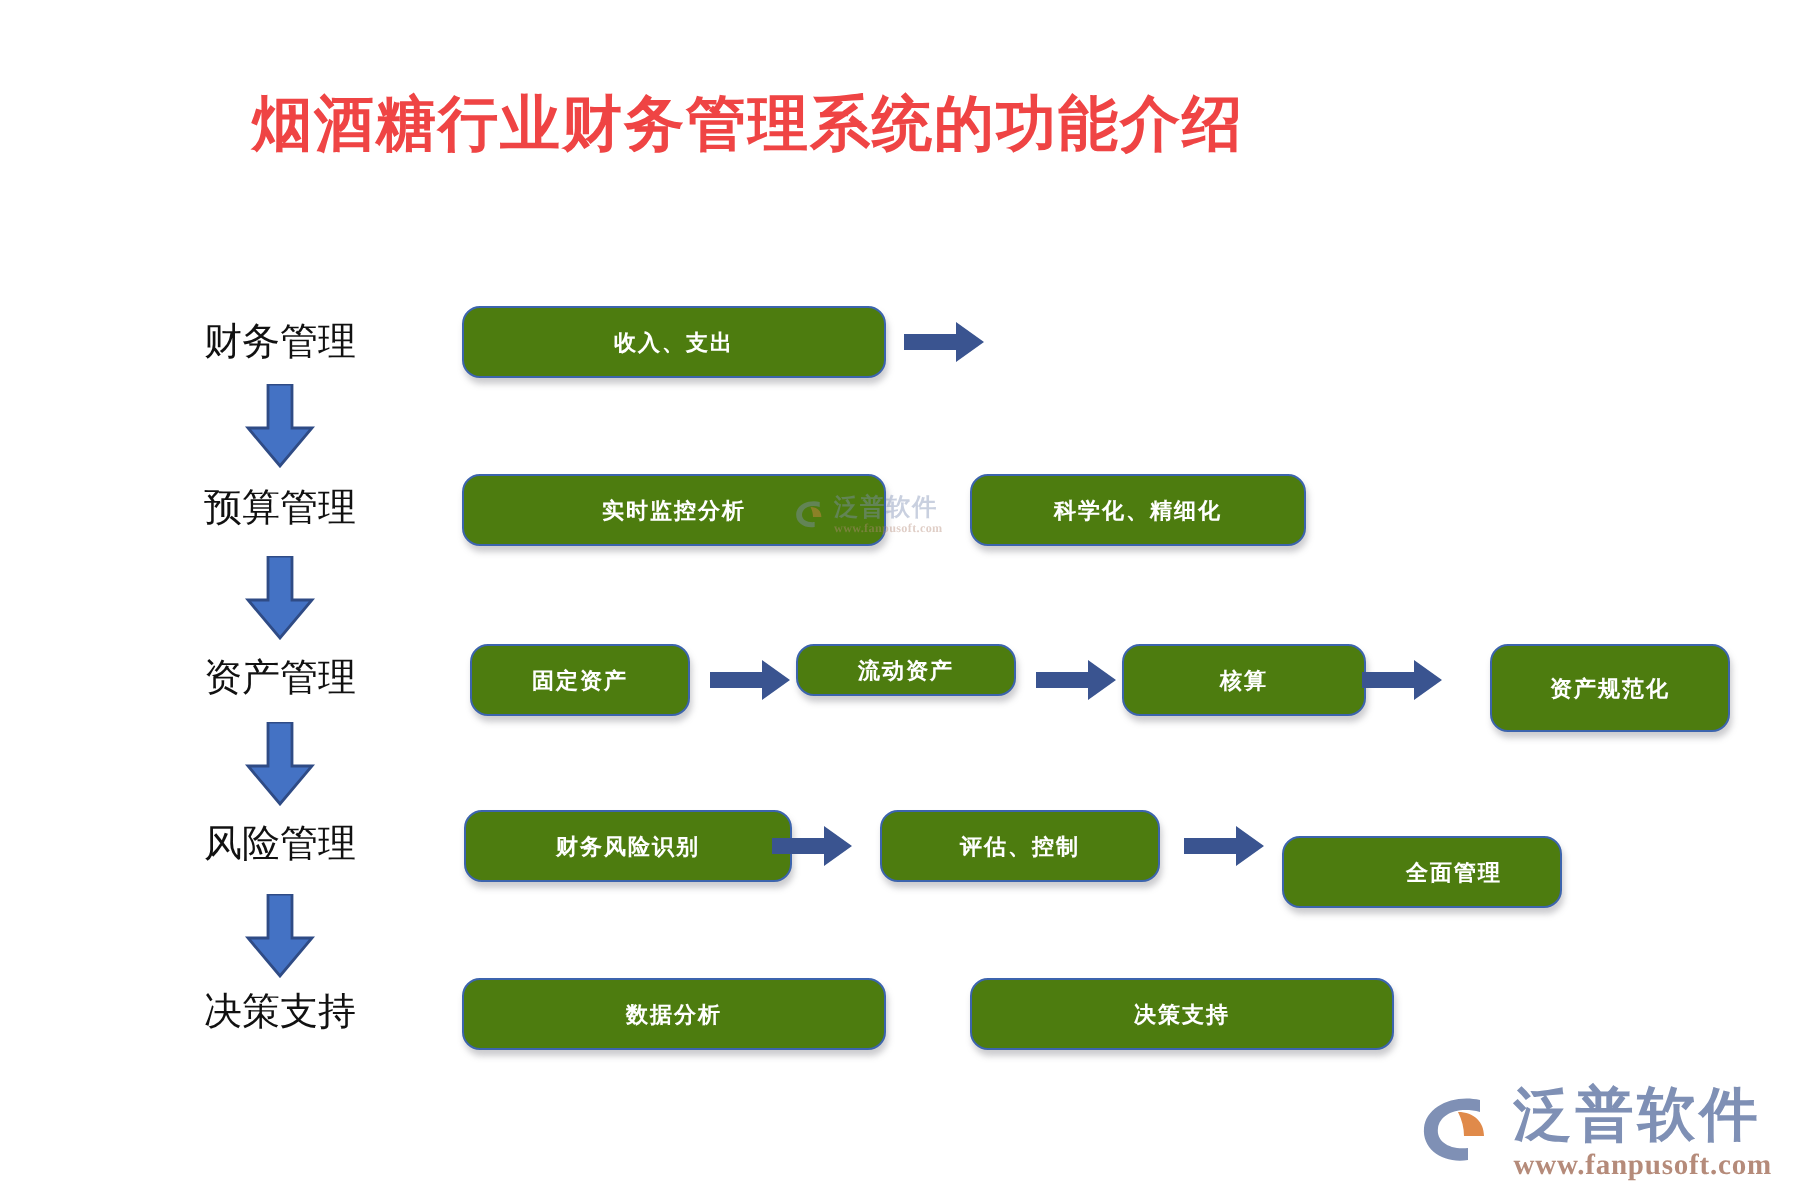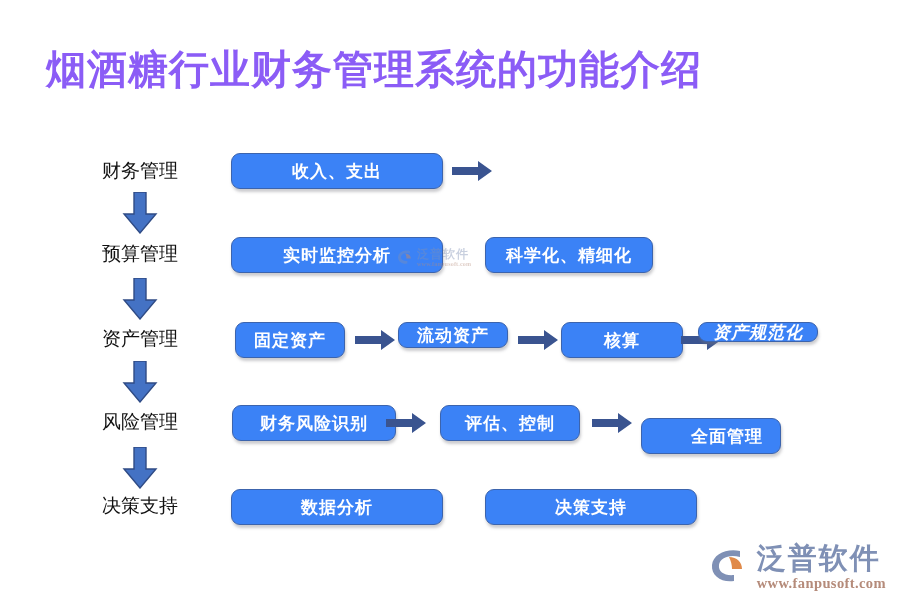--- a/index.html
+++ b/index.html
@@ -16,24 +16,24 @@
     color: #000000;
   }
 
   
   .page-title {
     position: absolute;
     top: 42px;
     left: 0;
     width: 748px;
     text-align: center;
-    font-size: 40px;
+    font-size: 30px;
     font-weight: bold;
     letter-spacing: 1px;
-    color: #8b5cf6;
+    color: #ef4444;
     white-space: nowrap;
   }
 
   
   .diagram {
     position: absolute;
     left: 0;
     top: 0;
     width: 900px;
     height: 600px;
@@ -56,25 +56,25 @@
     position: absolute;
     left: 122px;
     width: 36px;
     height: 42px;
   }
 
   
   .proc-box {
     position: absolute;
     box-sizing: border-box;
-    background: #3b82f6;
+    background: #4d7c0f;
     border: 1px solid #3c64ad;
     border-radius: 9px;
     color: #ffffff;
-    font-size: 17px;
+    font-size: 11px;
     font-weight: bold;
     display: flex;
     align-items: center;
     justify-content: center;
     letter-spacing: 1px;
     white-space: nowrap;
     box-shadow: 1px 3px 3px rgba(120,120,130,0.38);
     text-align: right;
   }
 
@@ -196,21 +196,21 @@
   </div>
 
   <div class="proc-box" style="left:561px; top:322px; width:122px; height:36px;">核算</div>
 
   <div class="right-arrow" style="left:681px; top:330px;">
     <svg width="40" height="20" viewBox="0 0 40 20" xmlns="http://www.w3.org/2000/svg">
       <polygon points="0,6 26,6 26,0 40,10 26,20 26,14 0,14" fill="#3A5490"></polygon>
     </svg>
   </div>
 
-  <div class="proc-box" style="left:698px; top:322px; width:120px; height:20px;font-style:italic;">资产规范化</div>
+  <div class="proc-box" style="left:745px; top:322px; width:120px; height:44px;">资产规范化</div>
 
   <div class="proc-box" style="left:232px; top:405px; width:164px; height:36px;">财务风险识别</div>
 
   <div class="right-arrow" style="left:386px; top:413px;">
     <svg width="40" height="20" viewBox="0 0 40 20" xmlns="http://www.w3.org/2000/svg">
       <polygon points="0,6 26,6 26,0 40,10 26,20 26,14 0,14" fill="#3A5490"></polygon>
     </svg>
   </div>
 
   <div class="proc-box" style="left:440px; top:405px; width:140px; height:36px;">评估、控制</div>

